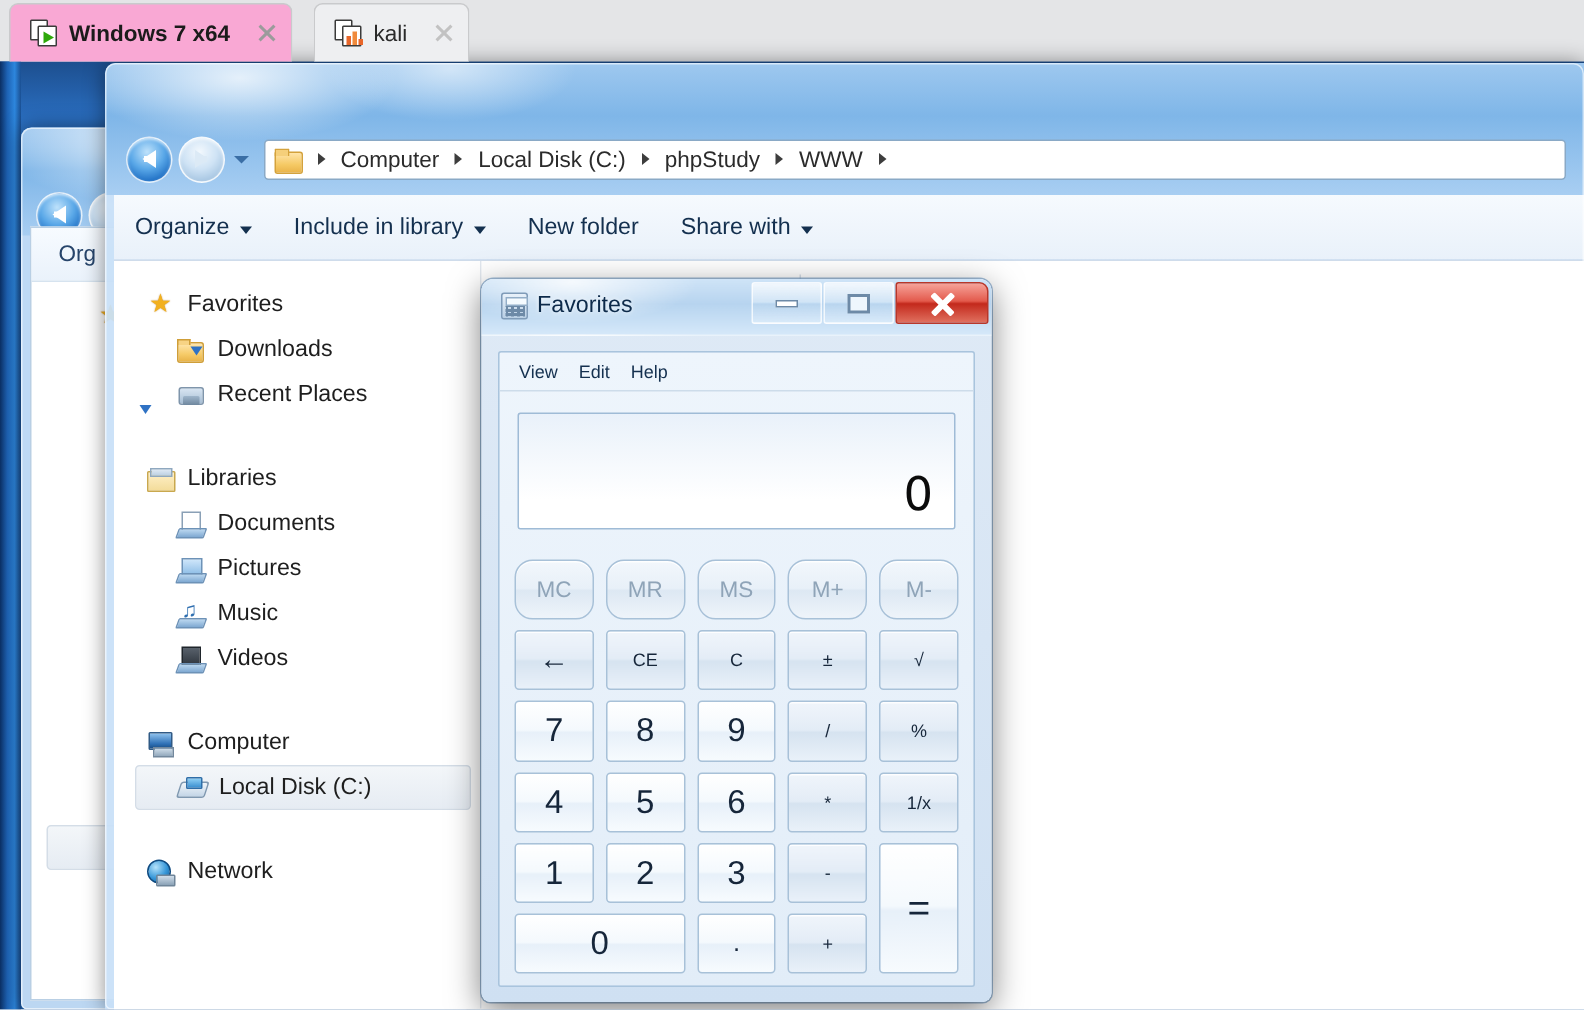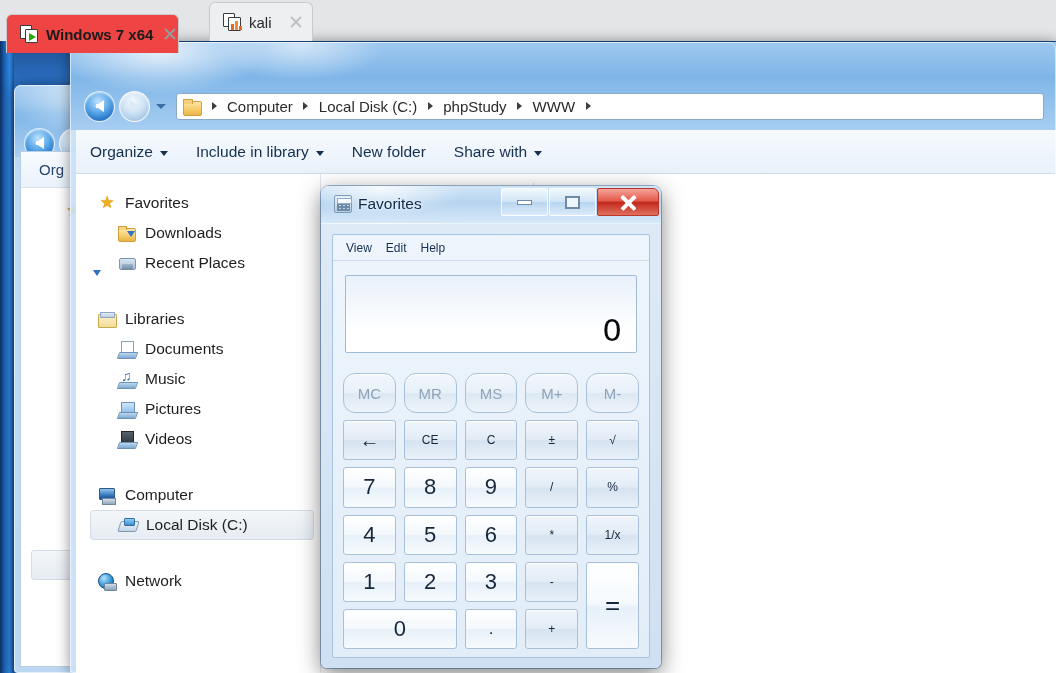--- a/index.html
+++ b/index.html
@@ -16,21 +16,21 @@
     position: absolute; left: 0; top: 0; width: 1056px; height: 41px;
     background: #e4e5e7;
   }
   .tab {
     position: absolute; top: 2px; height: 39px;
     border-top-left-radius: 6px; border-top-right-radius: 6px;
     border: 1px solid #c9cacc; border-bottom: none;
     display: flex; align-items: center; gap: 7px;
     padding: 0 6px 0 13px;
   }
-  .tab.active { background: #ef4444; left: 6px; width: 173px; z-index: 3; margin-top: 12px; }
+  .tab.active { background: #f9a8d4; left: 6px; width: 189px; z-index: 3; }
   .tab.inactive { background: #eeeff1; left: 209px; width: 104px; z-index: 2; }
   .tab-title {
     font-size: 15px; color: #1b1b1b; white-space: nowrap;
     font-family: "Liberation Sans", sans-serif;
   }
   .tab.active .tab-title { font-weight: bold; }
   .tab.inactive .tab-title { color: #2a2a2a; }
   .tab-close {
     margin-left: auto; width: 20px; height: 20px; position: relative;
     flex: 0 0 20px;
@@ -601,26 +601,26 @@
 
         <div class="navitem">
           <span class="ic ic-lib"></span>
           <span>Libraries</span>
         </div>
         <div class="navitem child">
           <span class="ic ic-doc"></span>
           <span>Documents</span>
         </div>
         <div class="navitem child">
+          <span class="ic ic-pic"></span>
+          <span>Pictures</span>
+        </div>
+        <div class="navitem child">
           <span class="ic ic-music"></span>
           <span>Music</span>
-        </div>
-        <div class="navitem child">
-          <span class="ic ic-pic"></span>
-          <span>Pictures</span>
         </div>
         <div class="navitem child">
           <span class="ic ic-vid"></span>
           <span>Videos</span>
         </div>
 
         <div class="navgap"></div>
 
         <div class="navitem">
           <span class="ic ic-comp"></span>

